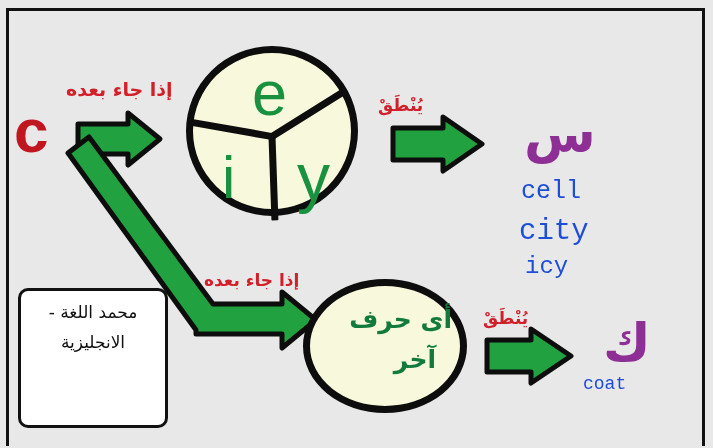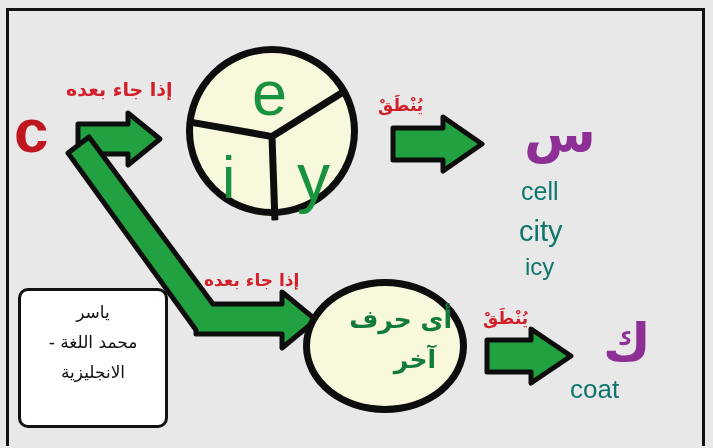--- a/index.html
+++ b/index.html
@@ -44,22 +44,22 @@
     white-space: nowrap;
   }
   .lbl-red {
     position: absolute;
     color: #d2202a;
     font-weight: bold;
     letter-spacing: 0px;
   }
   .lbl-blue {
     position: absolute;
-    color: #0f766e;
-    font-family: Liberation Sans, sans-serif;
+    color: #1d4ed8;
+    font-family: Liberation Mono, monospace;
     white-space: nowrap;
   }
   .lbl-purple {
     position: absolute;
     color: #8e2f95;
     font-family: "DejaVu Sans", sans-serif;
     font-weight: bold;
     white-space: nowrap;
   }
 
@@ -208,22 +208,21 @@
 
   <div id="circle-other" class="node-circle"></div>
 
   <div class="circle-text-ar" id="other-line1">أى حرف</div>
   <div class="circle-text-ar" id="other-line2">آخر</div>
 
   <div class="lbl-red arabic" style="left:483px; top:308px; font-size:17px;">يُنْطَقْ</div>
 
   <div class="lbl-purple" style="left:603px; top:313px; font-size:52px;">ﻙ</div>
 
-  <div class="lbl-blue" style="left:570px; top:374px; font-size:26px;">coat</div>
+  <div class="lbl-blue" style="left:583px; top:374px; font-size:18px;">coat</div>
 
   <div id="credit-box">
-    <div class="cline">ياسر</div>
     <div class="cline">محمد اللغة -</div>
     <div class="cline">الانجليزية</div>
   </div>
 
   <div id="frame"></div>
 </div>
 
 </body></html>

